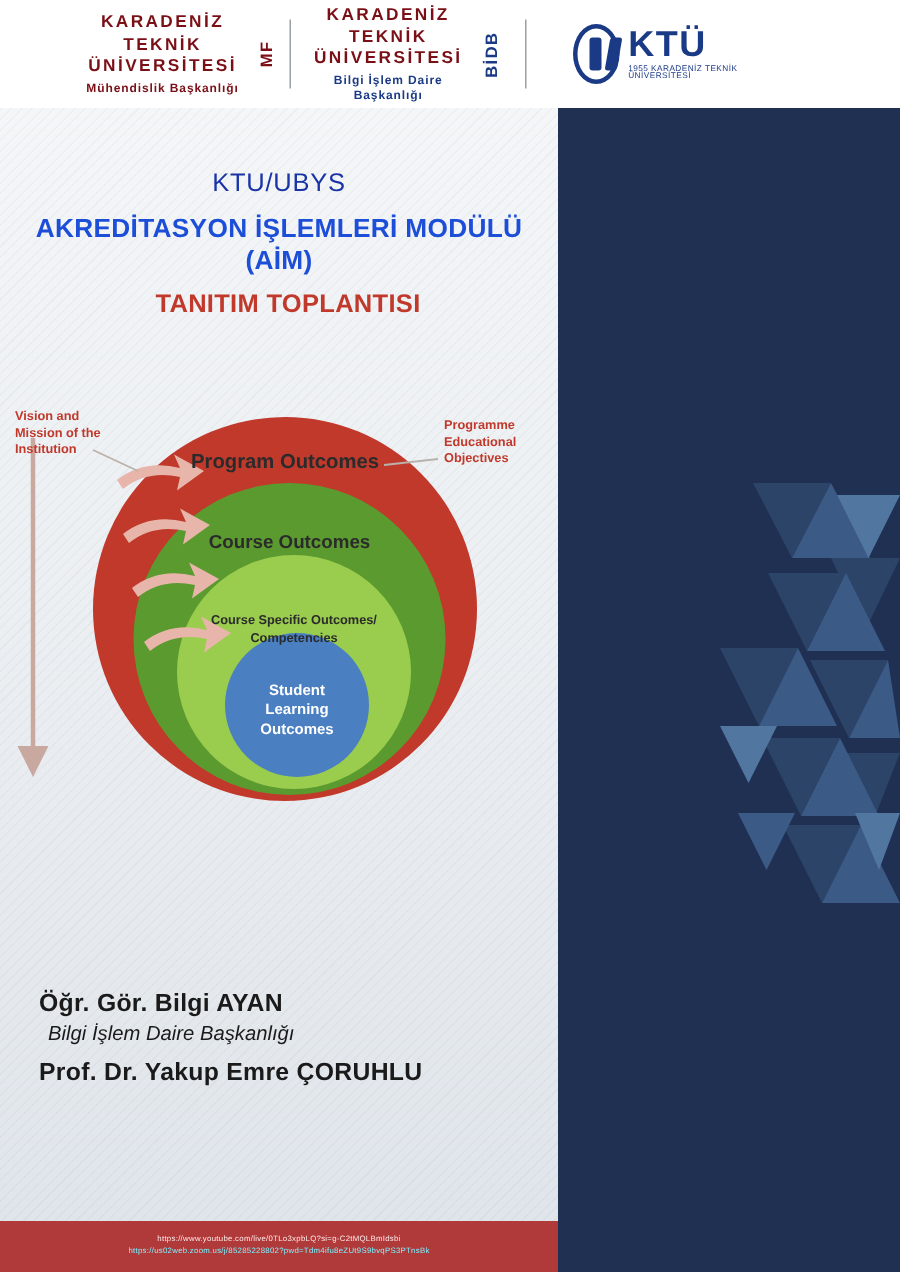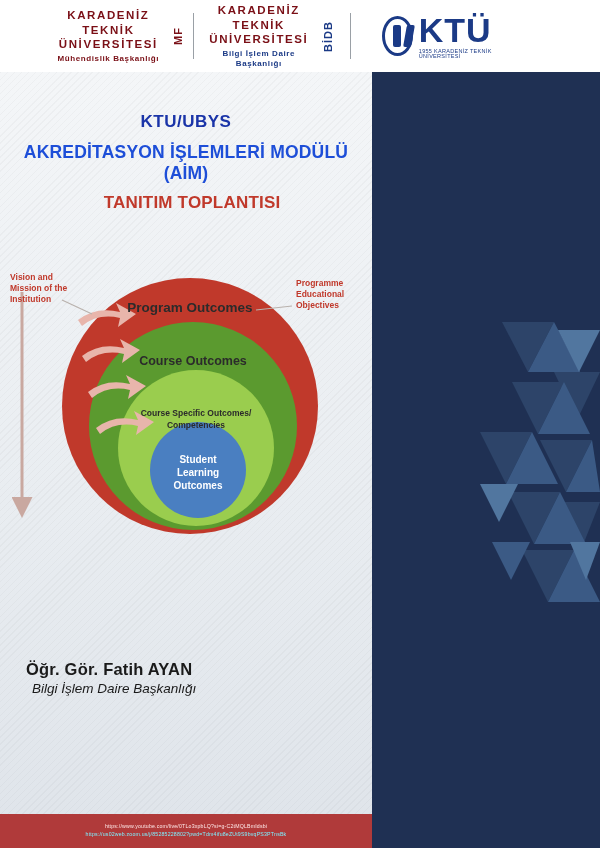--- a/index.html
+++ b/index.html
@@ -54,21 +54,21 @@
     content: ""; position: absolute; left: 8px; top: 6px;
     width: 8px; height: 22px; background: #1b3a86; border-radius: 2px;
   }
   .ktu-mark:after {
     content: ""; position: absolute; left: 20px; top: 6px;
     width: 8px; height: 22px; background: #1b3a86; border-radius: 2px;
     transform: skewX(-10deg);
   }
   .ktu-word { line-height: 1; }
   .ktu-word .big {
-    font-size: 34px; font-weight: bold; color: #1b3a86; letter-spacing: 1px;
+    font-size: 24px; font-weight: bold; color: #1b3a86; letter-spacing: 1px;
   }
   .ktu-word .small {
     font-size: 5.5px; color: #1b3a86; letter-spacing: 0.3px; margin-top: 2px;
   }
 
   
   .left-panel {
     position: absolute; left: 0; top: 72px;
     width: 372px; height: 776px;
     background:
@@ -82,21 +82,21 @@
     overflow: hidden;
   }
   .tri-art { position: absolute; inset: 0; opacity: 1; }
 
   
   .title-wrap {
     position: absolute; left: 0; top: 112px; width: 372px;
     text-align: center;
   }
   .t1 {
-    font-size: 17px; font-weight: bold; color: #1a34a8; letter-spacing: 0.5px;
+    font-size: 17px; font-weight: normal; color: #1a34a8; letter-spacing: 0.5px;
   }
   .t2 {
     font-size: 17.5px; font-weight: bold; color: #1d4ed8;
     margin-top: 10px; letter-spacing: 0.2px;
   }
   .t3 {
     font-size: 17px; font-weight: bold; color: #c0392b;
     margin-top: 9px; letter-spacing: 0.2px; margin-left: 12px;
   }
 
@@ -242,23 +242,24 @@
       <text x="10" y="33" font-family="Liberation Sans, sans-serif" font-size="8.5" font-weight="bold" fill="#c0392b">Mission of the</text>
       <text x="10" y="44" font-family="Liberation Sans, sans-serif" font-size="8.5" font-weight="bold" fill="#c0392b">Institution</text>
 
       <text x="296" y="28" font-family="Liberation Sans, sans-serif" font-size="8.5" font-weight="bold" fill="#c0392b">Programme</text>
       <text x="296" y="39" font-family="Liberation Sans, sans-serif" font-size="8.5" font-weight="bold" fill="#c0392b">Educational</text>
       <text x="296" y="50" font-family="Liberation Sans, sans-serif" font-size="8.5" font-weight="bold" fill="#c0392b">Objectives</text>
     </svg>
   </div>
 
   <div class="speakers">
-    <div class="sp-name">Öğr. Gör. Fatih AYAN</div>
+    <div class="sp-name">Öğr. Gör. Bilgi AYAN</div>
     <div class="sp-role">Bilgi İşlem Daire Başkanlığı</div>
     <div class="sp-gap"></div>
+    <div class="sp-name">Prof. Dr. Yakup Emre ÇORUHLU</div>
   </div>
 
   <div class="footer">
     <span>https://www.youtube.com/live/0TLo3xpbLQ?si=g-C2tMQLBmIdsbi</span>
     <span class="link2">https://us02web.zoom.us/j/85285228802?pwd=Tdm4ifu8eZUt9S9bvqPS3PTnsBk</span>
   </div>
 
 </div>
 
 </body></html>

